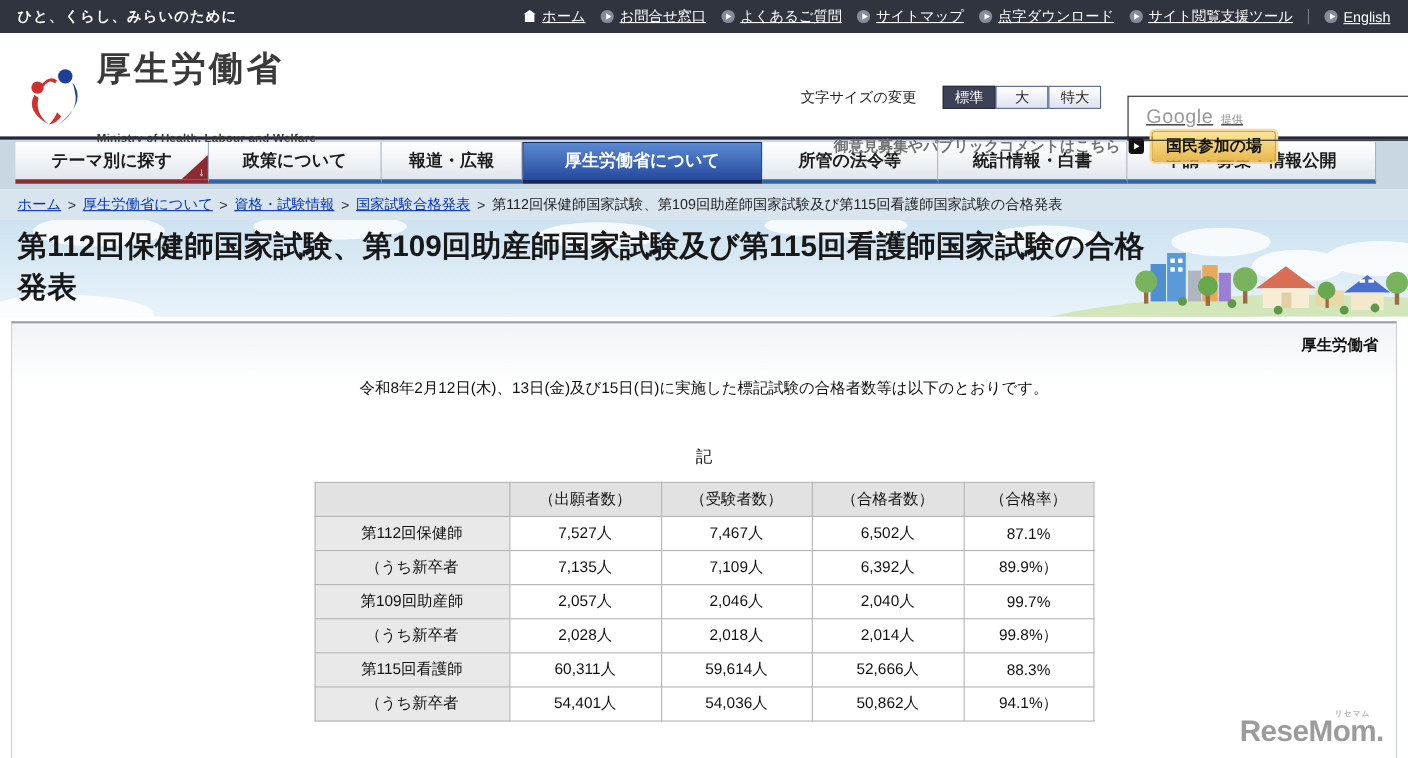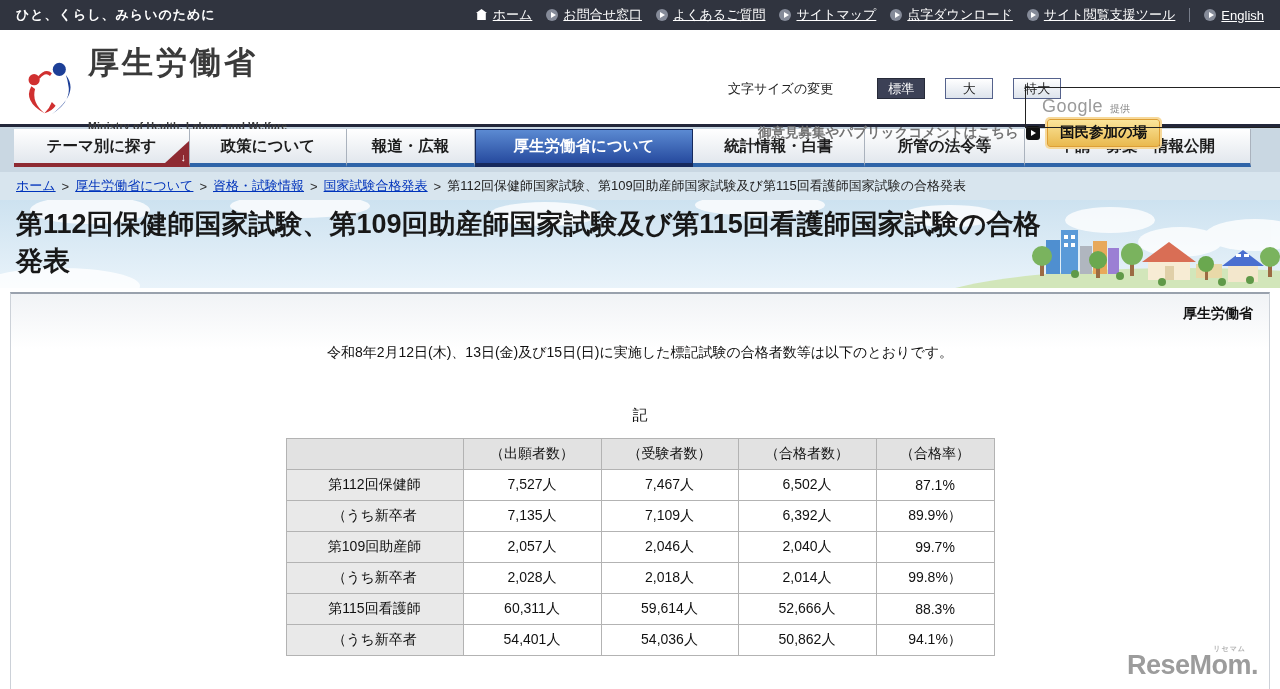--- a/index.html
+++ b/index.html
@@ -16,37 +16,37 @@
                 align-items:center; justify-content:center; flex:0 0 auto; }
   .circle-ico i { display:block; width:0; height:0; border-left:5px solid #fff;
                   border-top:3px solid transparent; border-bottom:3px solid transparent; margin-left:2px; }
   .top-divider { width:1px; height:14px; background:#777d8a; }
 
   
   .header { height:97px; background:#fff; position:relative; border-bottom:3px solid #23273a; }
   .logo { position:absolute; left:22px; top:16px; display:flex; align-items:center; gap:10px; cursor:pointer; }
   .logo-text-jp { font-size:31px; font-weight:bold; color:#3a3a3a; letter-spacing:3px; line-height:1.1; }
   .logo-text-en { font-size:10.5px; font-weight:bold; color:#3a3a3a; letter-spacing:.2px;margin-top:40px; }
-  .fontsize-row { position:absolute; top:48px; left:728px; display:flex; align-items:center; gap:20px; }
+  .fontsize-row { position:absolute; top:48px; left:728px; display:flex; align-items:center; gap:0; }
   .fontsize-label { font-size:13px; color:#222; }
   .size-btn { width:48px; height:21px; border:1px solid #55628c; background:linear-gradient(#ffffff,#dde3ec);
               font-size:13px; color:#222; display:flex; align-items:center; justify-content:center; cursor:pointer; }
   .size-btn.selected { background:#3c4156; color:#fff; border-color:#262a38;margin-left:24px; }
   .comment-row { position:absolute; top:89px; left:758px; display:flex; align-items:center; gap:7px; z-index:1; }
   .comment-text { font-size:13.5px; font-weight:bold; color:#737373; }
   .arrow-sq { width:14px; height:14px; background:#111; border-radius:3px; display:inline-flex;
               align-items:center; justify-content:center; z-index:3; }
   .arrow-sq i { display:block; width:0; height:0; border-left:5px solid #fff;
                 border-top:3px solid transparent; border-bottom:3px solid transparent; margin-left:1px; }
   .gold-btn { position:relative; z-index:3; background:linear-gradient(#fbe59b,#e9b94e); border:1px solid #de9f35;
               box-shadow:0 0 0 2px #f7d99a; border-radius:3px; padding:3px 12px 4px; font-size:14.5px;
               font-weight:bold; color:#111; cursor:pointer; }
   .search-box { position:absolute; left:1025px; top:57px; width:330px; height:41px;
                 border:1px solid #222; background:transparent; z-index:2; cursor:text; }
-  .search-brand { position:absolute; left:16px; top:8px; display:flex; align-items:baseline; gap:7px; }
+  .search-brand { position:absolute; left:16px; top:8px; display:flex; align-items:baseline; gap:7px;text-decoration:underline; }
   .google-logo { font-size:18px; color:#9a9a9a; letter-spacing:.5px; }
   .google-teikyo { font-size:10px; color:#8a8a8a; }
 
   
   .nav { height:45px; background:#c9d7e2; display:flex; align-items:flex-start; padding:2px 0 16px 14px; }
   .tab { height:38px; border-bottom:4px solid #2f64a8; background:linear-gradient(#ffffff,#e2e7ed);
          display:flex; align-items:center; justify-content:center; font-size:15.5px; font-weight:bold;
          color:#1c1c1c; border-right:1px solid #aab2bd; position:relative; cursor:pointer; }
   .tab.red-accent { border-bottom-color:#8e2a32; }
   .tab.active { background:linear-gradient(#5b8ad2,#264a9e); color:#fff;
@@ -191,25 +191,25 @@
   </div>
   <div class="tab" style="width:157px;">
     <span>政策について</span>
   </div>
   <div class="tab" style="width:128px;">
     <span>報道・広報</span>
   </div>
   <div class="tab active" style="width:218px;">
     <span>厚生労働省について</span>
   </div>
+  <div class="tab" style="width:160px;">
+    <span>所管の法令等</span>
+  </div>
   <div class="tab" style="width:172px;">
     <span>統計情報・白書</span>
-  </div>
-  <div class="tab" style="width:160px;">
-    <span>所管の法令等</span>
   </div>
   <div class="tab" style="width:226px;">
     <span>申請・募集・情報公開</span>
   </div>
 </div>
 
 <div class="breadcrumb">
   <a class="bc-link">ホーム</a>
   <span class="bc-sep">&gt;</span>
   <a class="bc-link">厚生労働省について</a>

